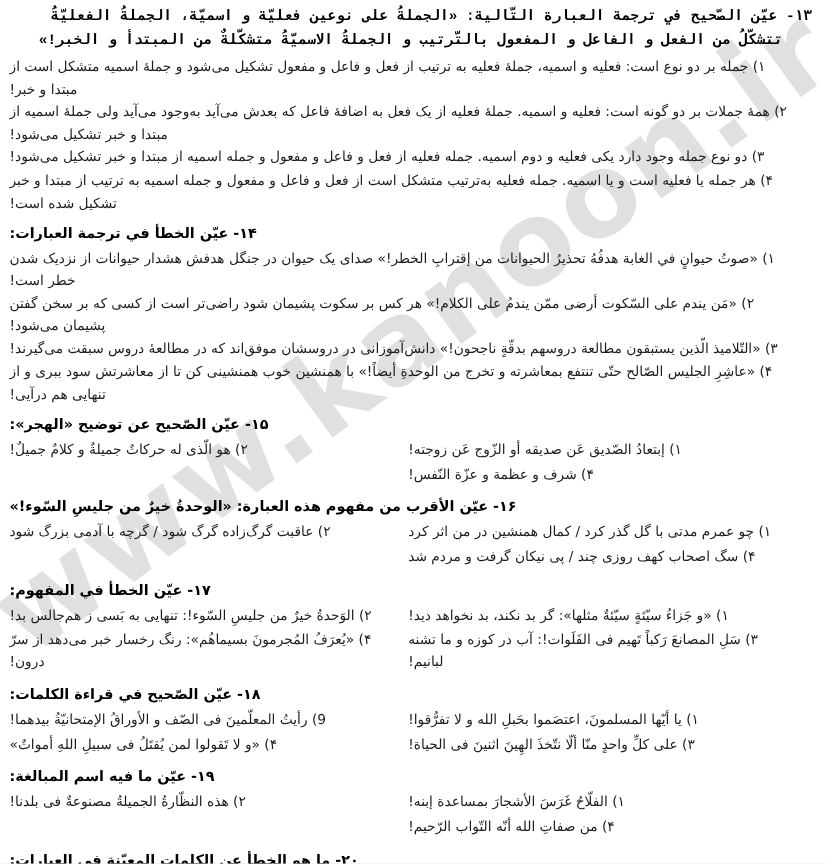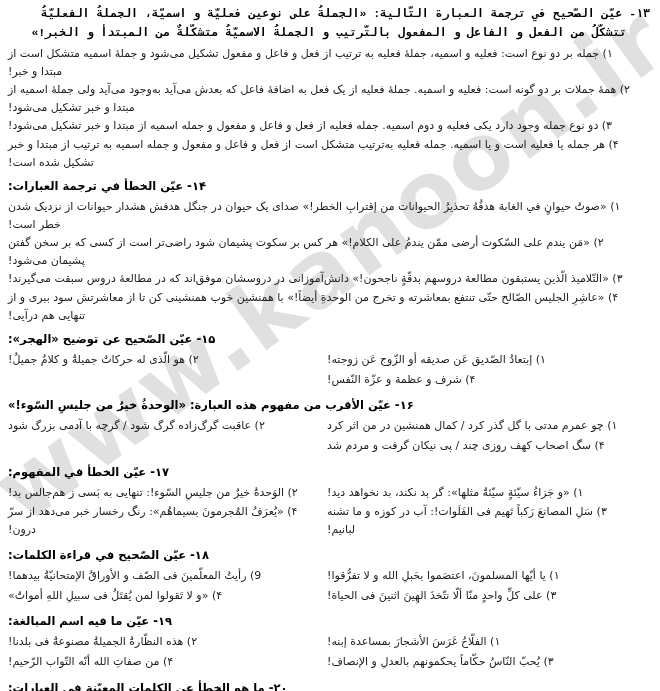--- a/index.html
+++ b/index.html
@@ -132,21 +132,20 @@
         <p class="opt">۳) علی كلِّ واحدٍ منّا ألّا نتّخذَ الهِينَ اثنينَ فی الحياة!</p>
         <p class="opt">۴) «و لا تَقولوا لمن يُقتَلُ فی سبيلِ اللهِ أمواتٌ»</p>
       </div>
     </section>
 
     <section class="q">
       <p class="qhead"><span class="qnum">۱۹-</span> <span>عيّن ما فيه اسم المبالغة:</span></p>
       <div class="opts-grid">
         <p class="opt">۱) الفلّاحُ غَرَسَ الأشجارَ بمساعدة إبنه!</p>
         <p class="opt">۲) هذه النظّارةُ الجميلةُ مصنوعةٌ فی بلدنا!</p>
-        <p class="opt">۳) يُحبّ النّاسُ حكّاماً يحكمونهم بالعدلِ و الإنصاف!</p>
         <p class="opt">۴) من صفاتِ الله أنّه التّواب الرّحيم!</p>
       </div>
     </section>
 
     <section class="q">
       <p class="qhead"><span class="qnum">۲۰-</span> <span>ما هو الخطأ عن الكلمات المعيّنة في العبارات:</span></p>
 
     </section>
 
   </div>

